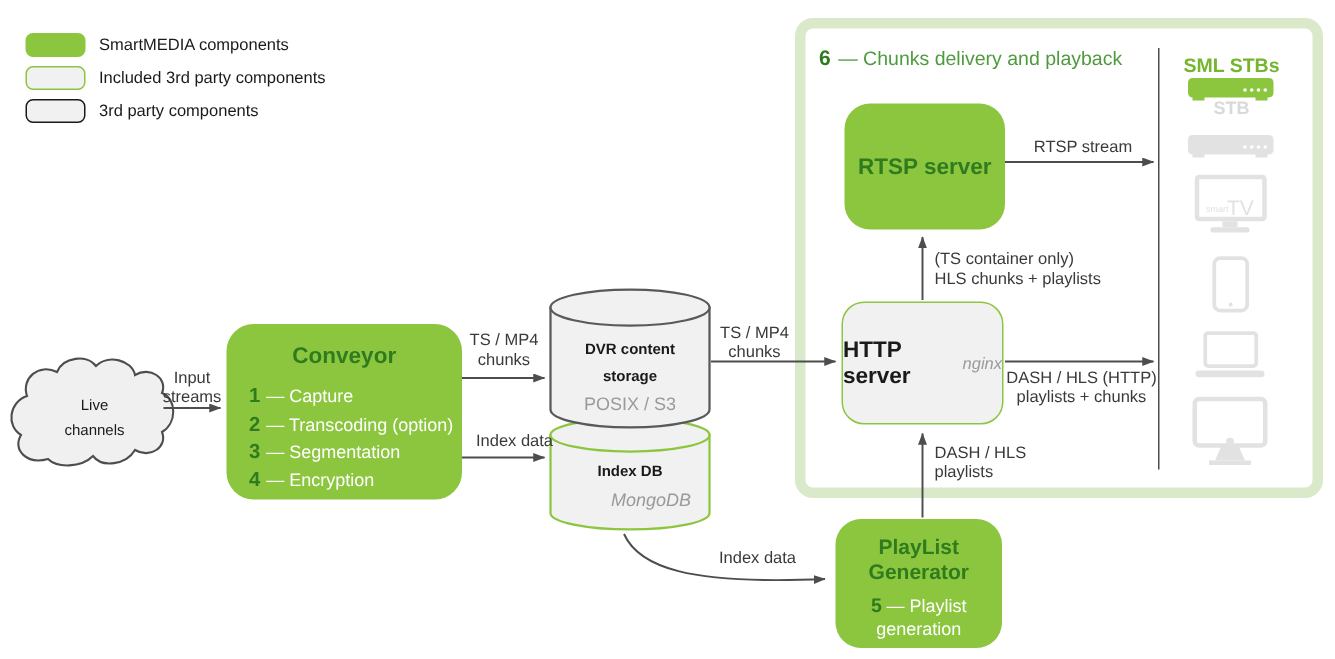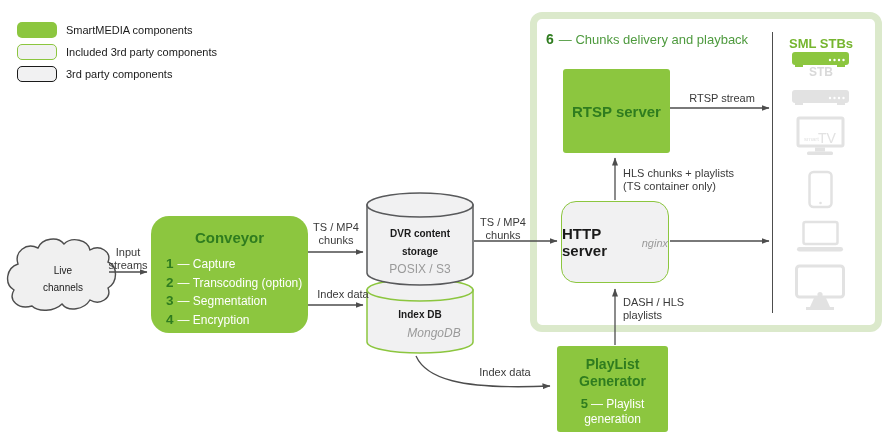--- a/index.html
+++ b/index.html
@@ -24,21 +24,21 @@
   
   .legend-row { position:absolute; left:17px; display:flex; align-items:center; gap:9px; z-index:3; }
   .swatch { width:40px; height:16px; border-radius:5px; }
   .swatch.smartmedia { background:#8cc63f; }
   .swatch.included { background:#f1f1f2; border:1.5px solid #8cc63f; }
   .swatch.thirdparty { background:#f1f1f2; border:1.5px solid #1a1a1a; }
   .legend-label { font-size:11px; color:#1a1a1a; white-space:nowrap; }
 
   
   .node { position:absolute; z-index:3; }
-  .green-box { background:#8cc63f; border-radius:3px; }
+  .green-box { background:#8cc63f; border-radius:17px; }
   .conveyor { left:151px; top:216px; width:157px; height:117px; border-radius:18px; }
   .conveyor .title { text-align:center; margin-top:13px; font-weight:bold; font-size:15px; color:#2f7c1f; }
   .steps { margin:9px 0 0 15px; }
   .step { font-size:12px; color:#ffffff; line-height:17.5px; white-space:nowrap; }
   .step .num { font-weight:bold; font-size:13.5px; color:#2f7c1f; margin-right:4px; }
 
   .rtsp { left:563px; top:69px; width:107px; height:84px; display:flex; align-items:center; justify-content:center; }
   .rtsp .title { font-weight:bold; font-size:15px; color:#2f7c1f; }
 
   .http {
@@ -245,22 +245,26 @@
     <div>Index data</div>
   </div>
   <div class="lbl lbl-tsmp4-b">
     <div>TS / MP4</div>
     <div>chunks</div>
   </div>
   <div class="lbl lbl-rtsp">
     <div>RTSP stream</div>
   </div>
   <div class="lbl left lbl-hls">
+    <div>(TS container only)</div>
     <div>HLS chunks + playlists</div>
-    <div>(TS container only)</div>
+  </div>
+  <div class="lbl lbl-dash-http">
+    <div>DASH / HLS (HTTP)</div>
+    <div>playlists + chunks</div>
   </div>
   <div class="lbl left lbl-dash-pl">
     <div>DASH / HLS</div>
     <div>playlists</div>
   </div>
   <div class="lbl lbl-indexdata-b">
     <div>Index data</div>
   </div>
 
   <div class="dev-label sml-stbs">SML STBs</div>

